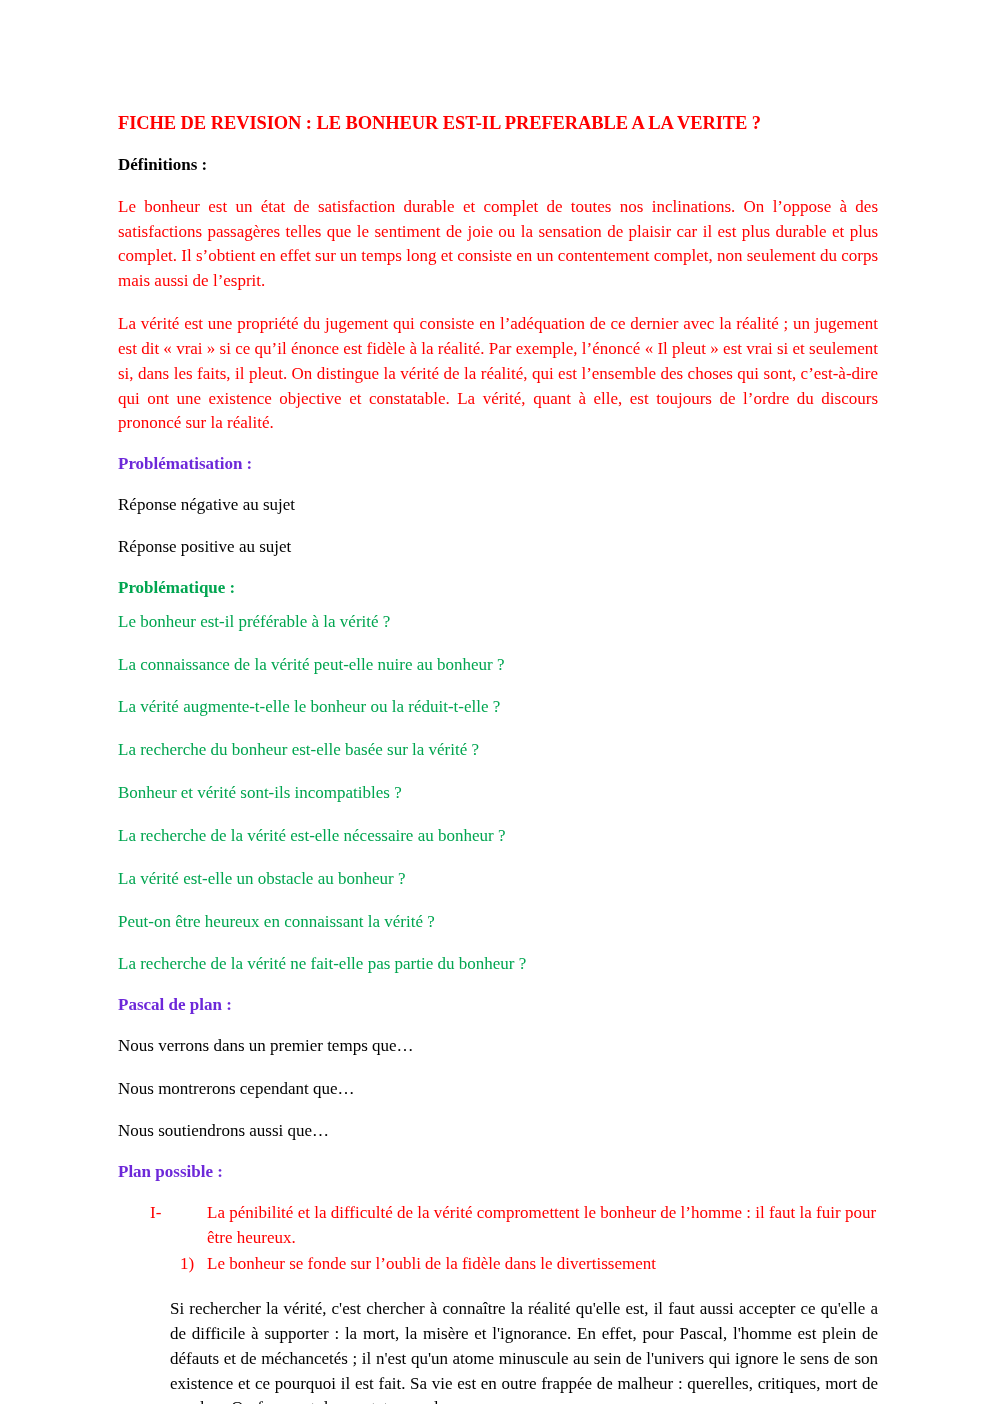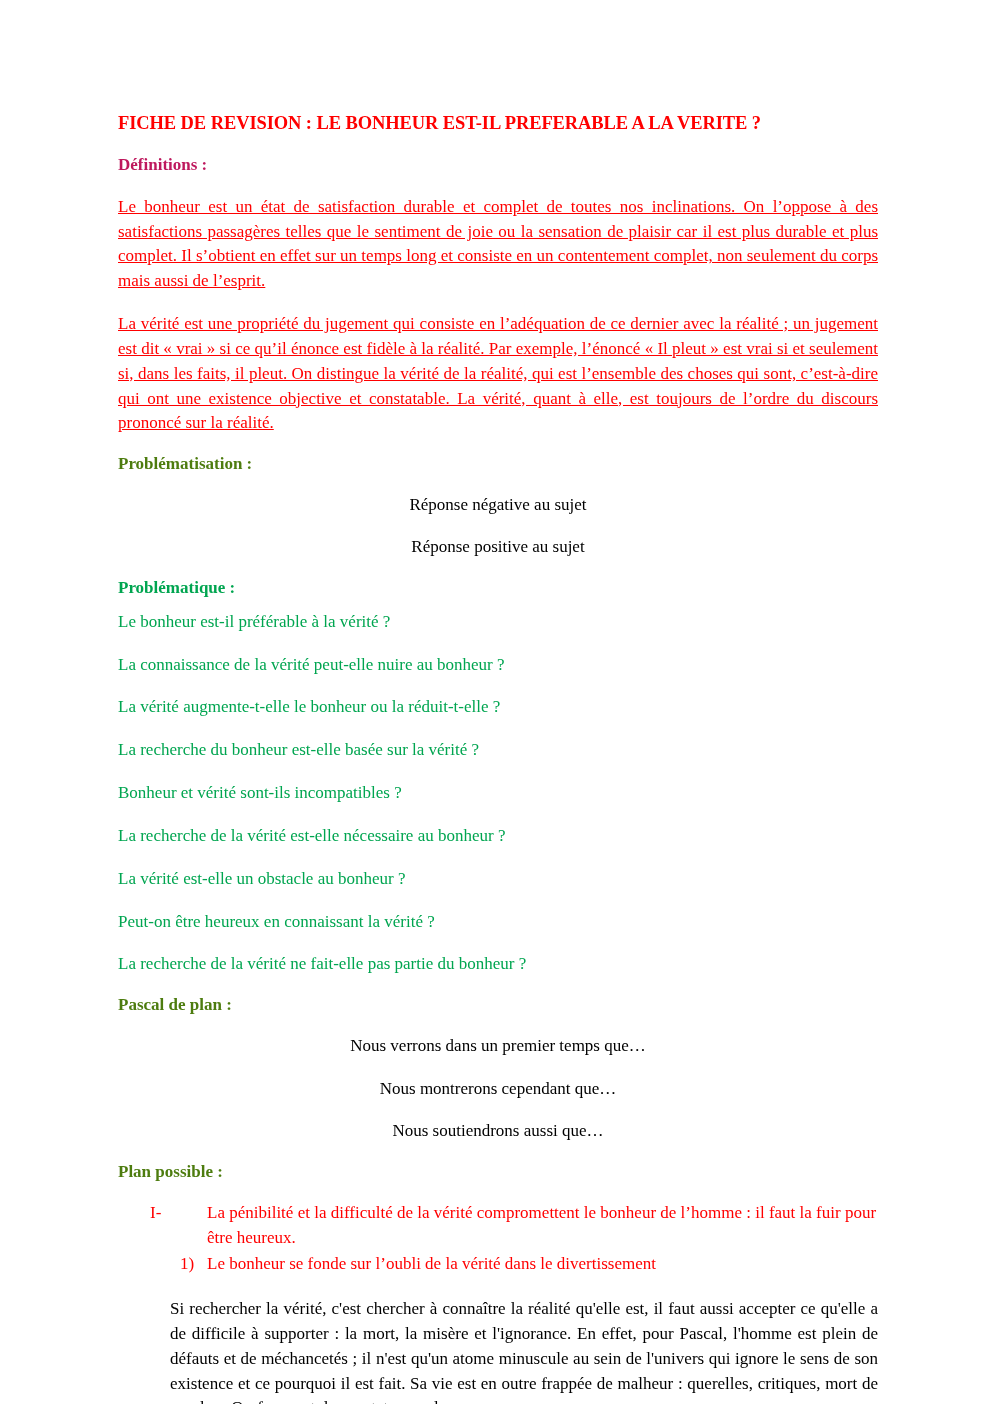--- a/index.html
+++ b/index.html
@@ -31,54 +31,52 @@
     font-size: 18.5px;
     font-weight: bold;
     color: #ff0000;
     margin: 0 0 21px 0;
     line-height: 1.15;
     letter-spacing: -0.1px;
   }
   .heading-red {
     font-size: 17px;
     font-weight: bold;
-    color: #be185d;
+    color: #000000;
     margin: 0 0 20px 0;
     line-height: 1.15;
   }
   .heading-black {
     font-size: 17px;
     font-weight: bold;
-    color: #4d7c0f;
+    color: #6d28d9;
     margin: 0 0 19px 0;
     line-height: 1.15;
   }
   .heading-green {
     font-size: 17px;
     font-weight: bold;
     color: #00a550;
     margin: 0 0 8px 0;
     line-height: 1.15;
   }
 
   
   .para-red {
     font-size: 17px;
     color: #ff0000;
     text-align: justify;
     margin: 0 0 18px 0;
     line-height: 1.46;
-    text-decoration: underline;
   }
   .para-black {
     font-size: 17px;
     color: #000000;
     margin: 0 0 18px 0;
     line-height: 1.46;
-    text-align: center;
   }
   .para-green {
     font-size: 17px;
     color: #00a550;
     margin: 12px 0 18px 0;
     line-height: 1.46;
   }
   .body-para {
     font-size: 17px;
     color: #000000;
@@ -160,20 +158,20 @@
 
     <h2 class="heading-black">Plan possible :</h2>
 
     <div class="plan-list">
       <div class="plan-item-1">
         <span class="marker">I-</span>
         <span>La pénibilité et la difficulté de la vérité compromettent le bonheur de l’homme : il faut la fuir pour être heureux.</span>
       </div>
       <div class="plan-item-2">
         <span class="marker">1)</span>
-        <span>Le bonheur se fonde sur l’oubli de la vérité dans le divertissement</span>
+        <span>Le bonheur se fonde sur l’oubli de la fidèle dans le divertissement</span>
       </div>
     </div>
 
     <p class="body-para">Si rechercher la vérité, c'est chercher à connaître la réalité qu'elle est, il faut aussi accepter ce qu'elle a de difficile à supporter : la mort, la misère et l'ignorance. En effet, pour Pascal, l'homme est plein de défauts et de méchancetés ; il n'est qu'un atome minuscule au sein de l'univers qui ignore le sens de son existence et ce pourquoi il est fait. Sa vie est en outre frappée de malheur : querelles, critiques, mort de proches. Or, force est de constater que les</p>
 
   </div>
 </div>
 
 </body></html>

